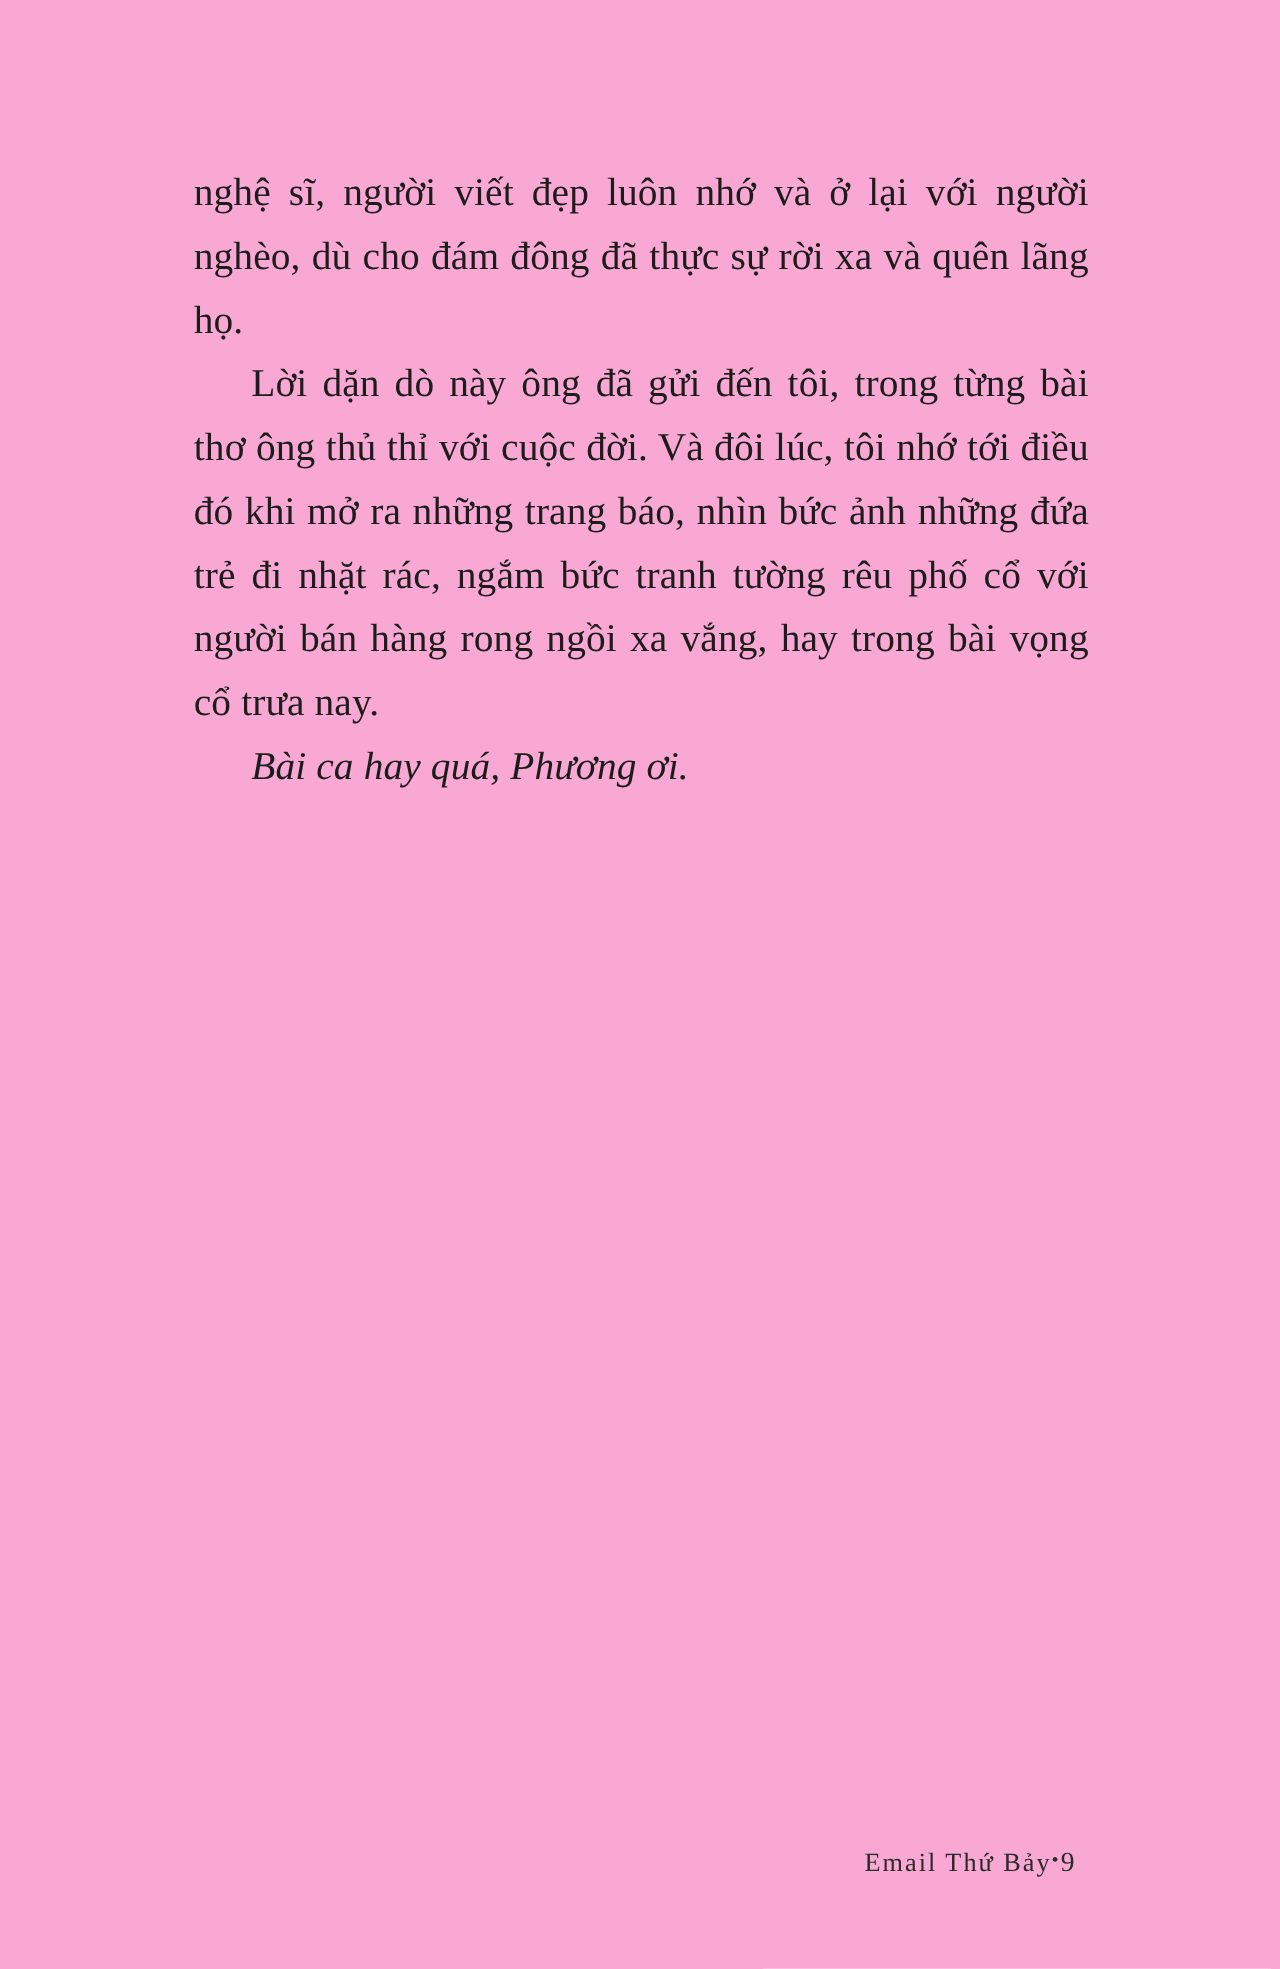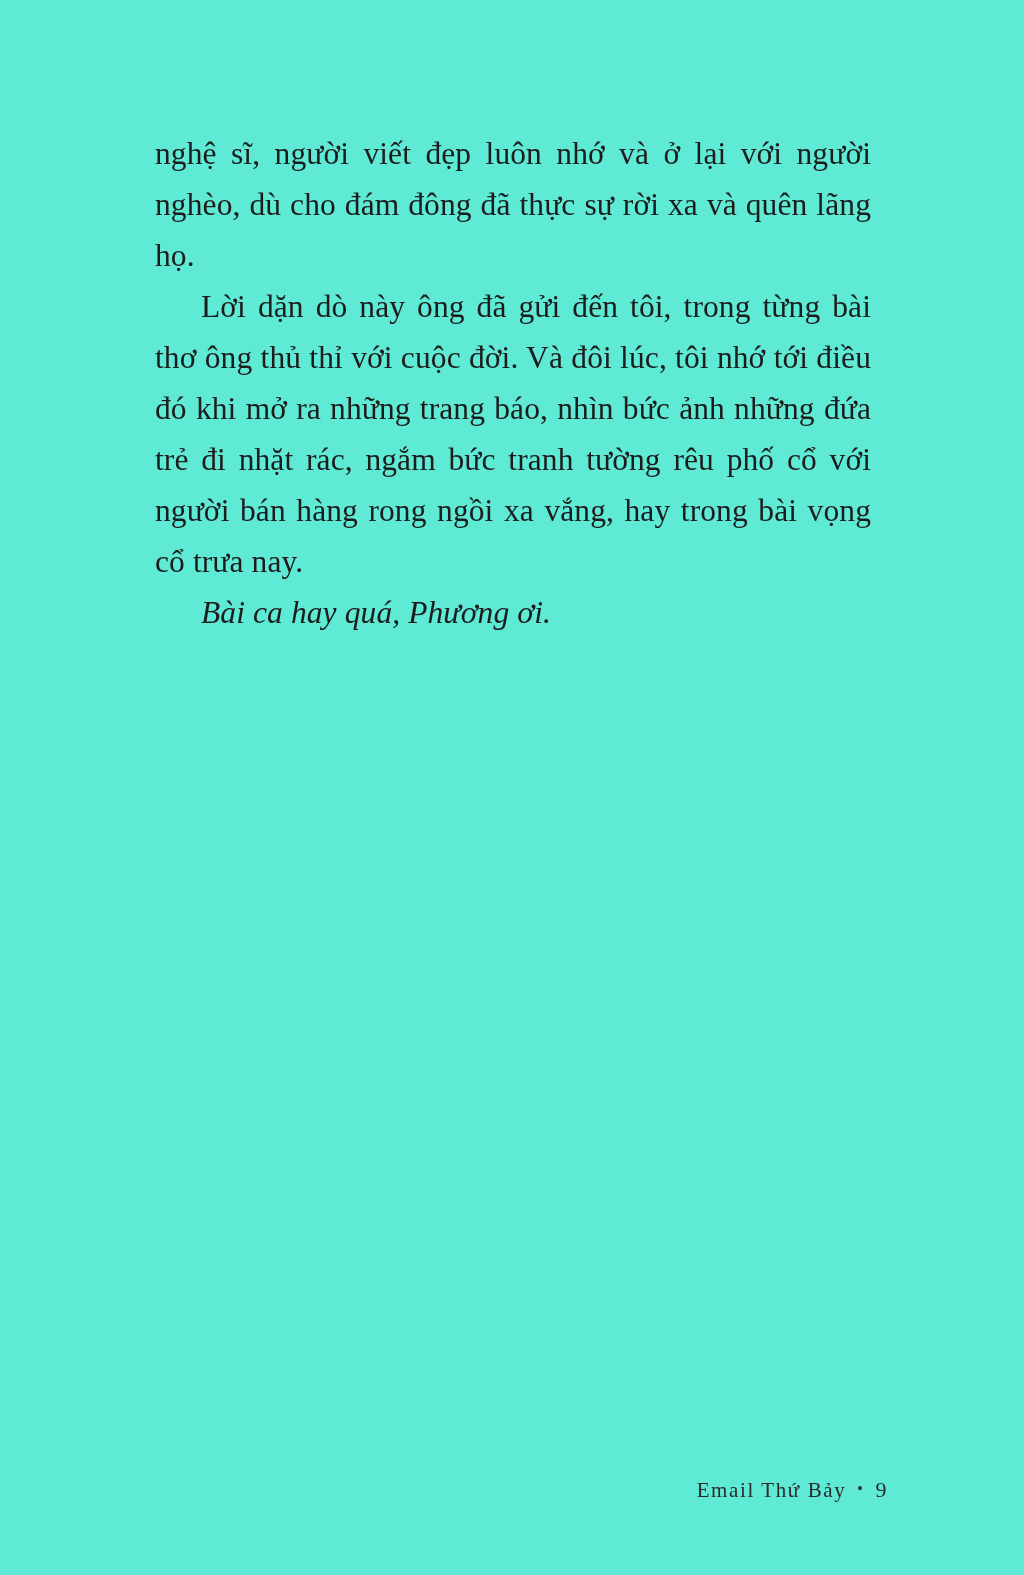--- a/index.html
+++ b/index.html
@@ -12,21 +12,21 @@
     height: 1575px;
     position: relative;
     font-family: "Liberation Serif", serif;
     color: #1a1a1a;
     overflow: hidden;
   }
 
   .page {
     position: absolute;
     inset: 0;
-    background: #5eead4;
+    background: #f9a8d4;
   }
 
   .text-block {
     position: absolute;
     left: 155px;
     top: 128px;
     width: 716px;
   }
 
   .para {
@@ -43,25 +43,24 @@
     text-indent: 46px;
   }
 
   .para.no-justify {
     text-align: left;
     font-style: italic;
   }
 
   .footer {
     position: absolute;
-    right: 137px;
+    right: 164px;
     bottom: 72px;
     display: flex;
     align-items: center;
-    gap: 11px;
     font-size: 21px;
     letter-spacing: 1.6px;
     color: #2a2a2a;
     text-align: center;
   }
 
   .footer .dot {
     font-size: 16px;
     line-height: 1;
     position: relative;

